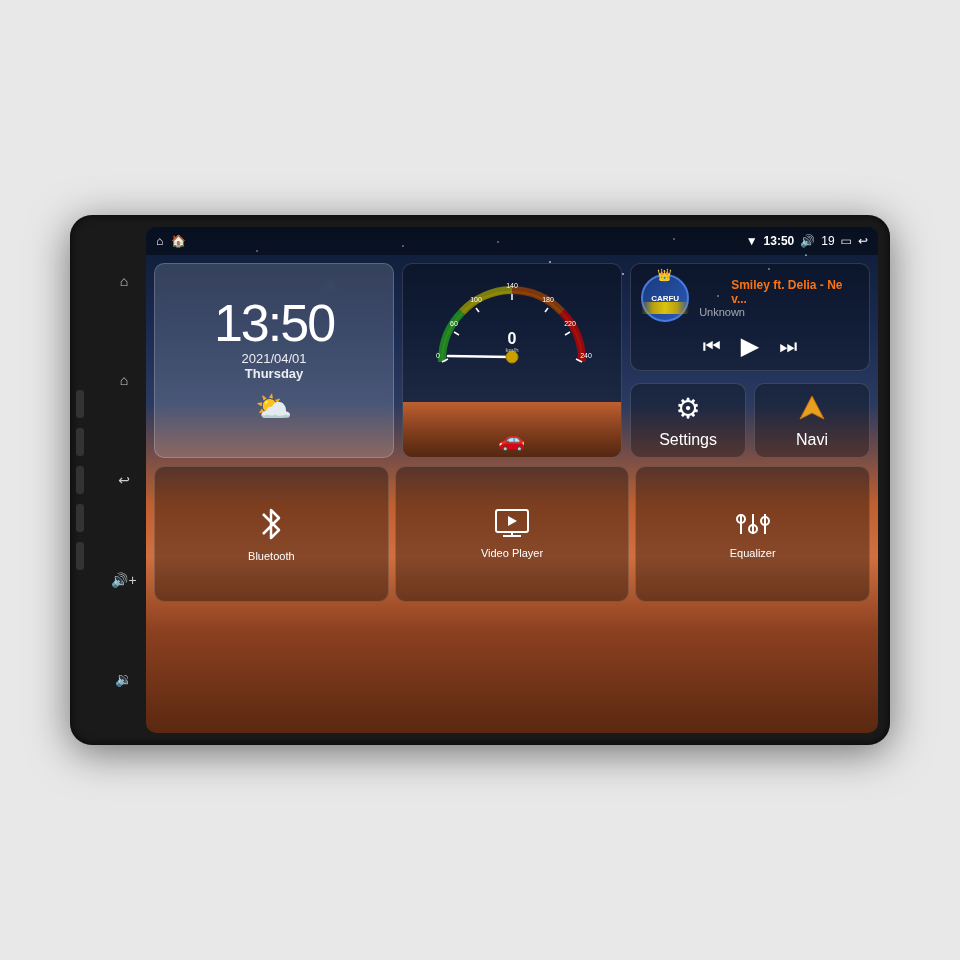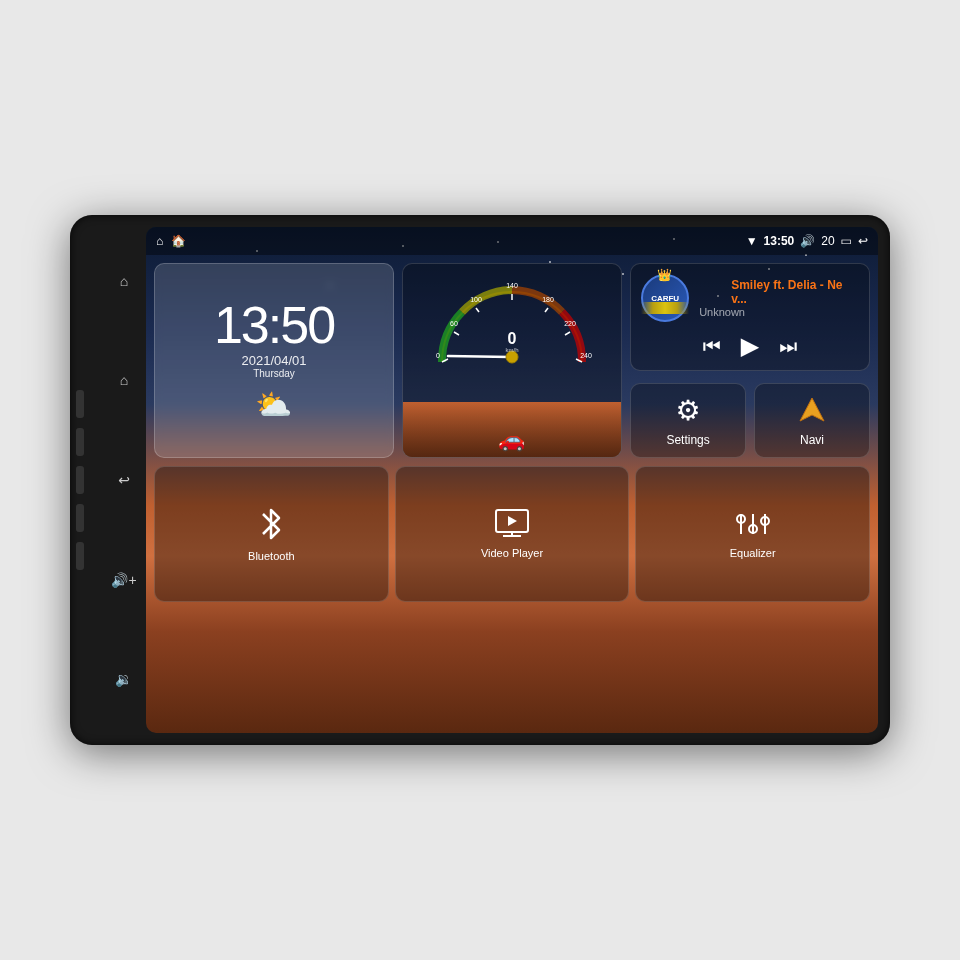--- a/index.html
+++ b/index.html
@@ -158,21 +158,22 @@
       line-height: 1;
     }
     .clock-date {
       color: rgba(255,255,255,0.9);
       font-size: 13px;
       margin-top: 2px;
       text-align: center;
     }
     .clock-day {
       color: rgba(255,255,255,0.9);
-      font-size: 10px;
+      font-size: 13px;
+      font-weight: bold;
     }
     .weather-icon {
       font-size: 30px;
       margin-top: 8px;
     }
 
     
     .speedo-widget {
       flex: 1;
       background: rgba(0,0,0,0.3);
@@ -256,21 +257,21 @@
       border-radius: 10px;
       border: 1px solid rgba(255,255,255,0.15);
       display: flex;
       flex-direction: column;
       align-items: center;
       justify-content: center;
       gap: 6px;
       cursor: pointer;
     }
     .card-icon { font-size: 28px; color: white; }
-    .card-label { color: white; font-size: 12px; }
+    .card-label { color: white; font-size: 16px; }
 
     
     .right-column {
       flex: 1.1;
       display: flex;
       flex-direction: column;
       gap: 8px;
     }
 
     
@@ -371,21 +372,21 @@
 
     <div class="status-bar">
       <div class="status-left">
         <span>⌂</span>
         <span>🏠</span>
       </div>
       <div class="status-right">
         <span>▼</span>
         <span class="status-time">13:50</span>
         <span>🔊</span>
-        <span>20</span>
+        <span>19</span>
         <span>▭</span>
         <span>↩</span>
       </div>
     </div>
 
     <div class="main-content">
 
       <div class="top-row">
 
         <div class="clock-widget">

